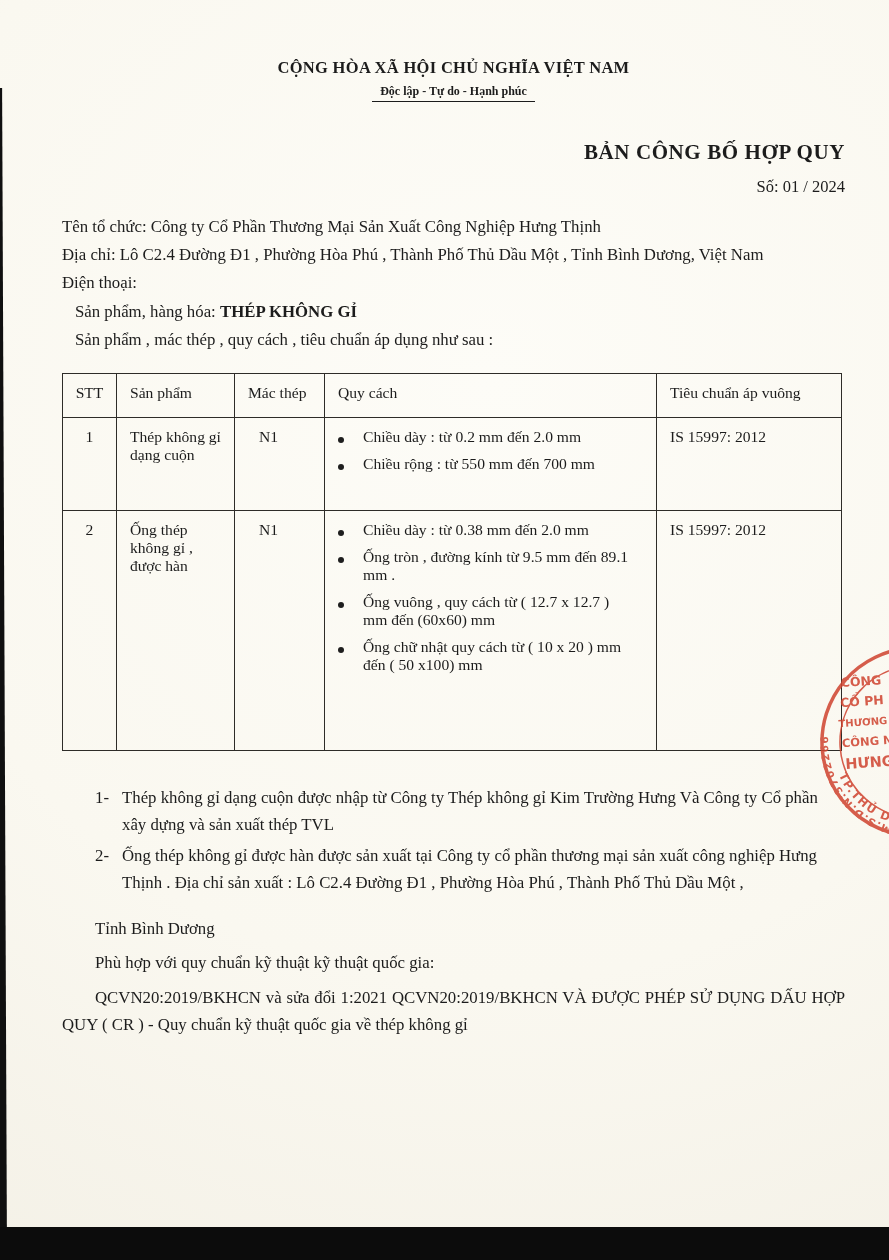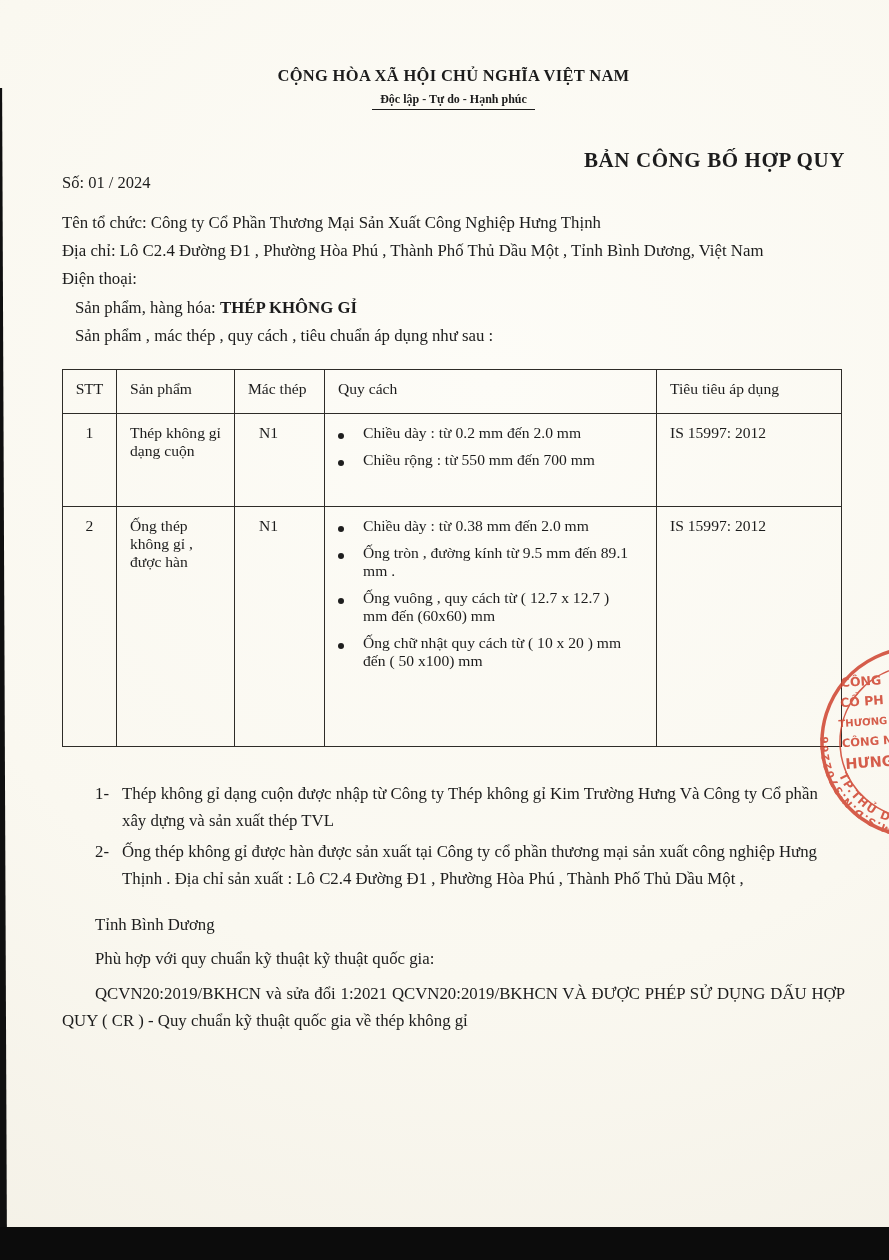--- a/index.html
+++ b/index.html
@@ -8,33 +8,33 @@
 
   .page {
     position:relative; width:889px; height:1260px;
     background:#fcfaf3;
     background-image: radial-gradient(circle at 55% 30%, #fdfcf7 0%, #faf8f0 60%, #f4f1e7 100%);
     overflow:hidden;
     font-family:"Liberation Serif","DejaVu Serif",serif;
     color:#1c1c1c;
   }
 
-  .content { position:absolute; left:62px; top:8px; width:783px; }
+  .content { position:absolute; left:62px; top:0; width:783px; }
 
   
   .nat-header { margin-top:58px; text-align:center; }
   .nat-country { font-size:16.5px; font-weight:bold; letter-spacing:.3px; }
   .nat-motto {
     display:inline-block; margin-top:6px; padding:0 8px 2px 8px;
     font-size:12px; font-weight:bold;
     border-bottom:1.6px solid #1c1c1c;
   }
 
   .doc-title { margin-top:38px; text-align:right; font-size:21px; font-weight:bold; letter-spacing:.6px; }
-  .doc-number { text-align:left; font-size:16.5px; }
+  .doc-number { margin-top:12px; text-align:right; font-size:16.5px; }
 
   
   .info { margin-top:16px; font-size:16.8px; line-height:1.62; }
   .info p { margin:1px 0; }
   .indented { padding-left:13px; }
   .bold { font-weight:bold; }
 
   
   table.spec { margin-top:20px; border-collapse:collapse; width:779px; font-size:15.6px; table-layout:fixed; }
   .spec th, .spec td {
@@ -102,21 +102,21 @@
           <col style="width:90px">
           <col style="width:332px">
           <col style="width:185px">
       </colgroup>
       <thead>
         <tr>
           <th class="c-stt">STT</th>
           <th>Sản phẩm</th>
           <th>Mác thép</th>
           <th>Quy cách</th>
-          <th>Tiêu tiêu áp dụng</th>
+          <th>Tiêu chuẩn áp vuông</th>
         </tr>
       </thead>
       <tbody>
         <tr class="r1">
           <td class="c-stt">1</td>
           <td class="cell-just">Thép không gỉ dạng cuộn</td>
           <td class="c-mac">N1</td>
           <td>
             <div class="qc-item">
                 <span class="dot"></span>

